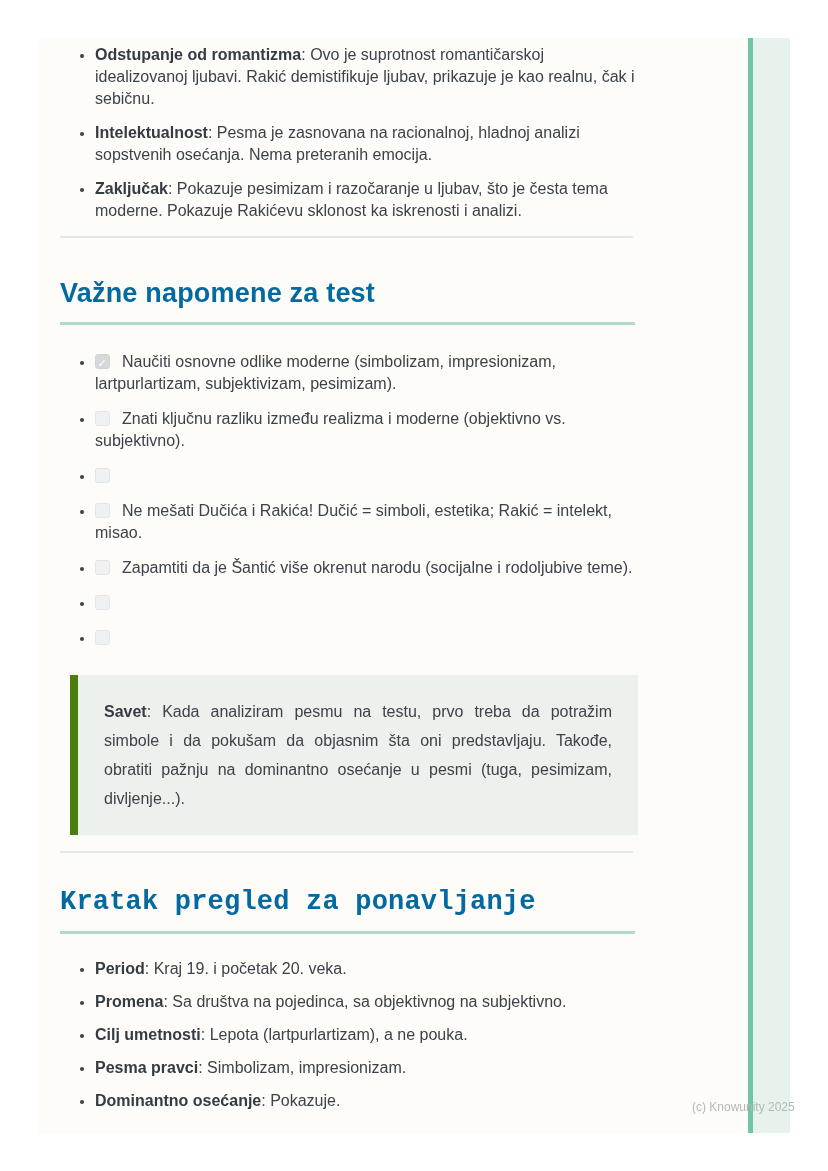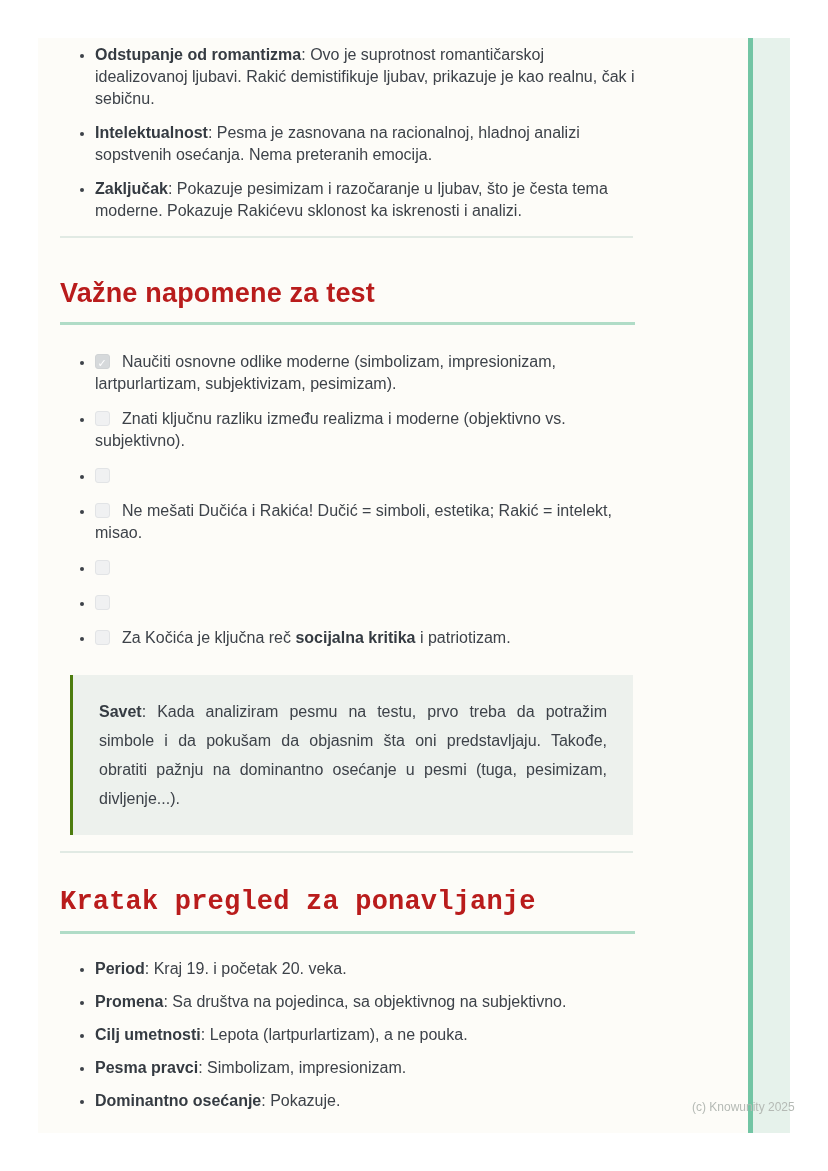--- a/index.html
+++ b/index.html
@@ -16,38 +16,38 @@
   .edge-line{position:absolute;right:37px;top:0;width:5px;height:100%;background:#72c5a4;}
   .content{position:absolute;left:22px;top:0;width:575px;}
   ul{margin:0;padding:0 0 0 35px;list-style:disc;}
   li{font-size:16px;line-height:22px;margin-bottom:12px;}
   li::marker{color:#3d4249;font-size:14px;}
   b{font-weight:700;color:#353b42;}
   ul.analysis{padding-top:6px;}
   hr.divider{border:none;border-top:2px solid #e1eae4;margin:14px 0 0 0;width:573px;}
   h2{
     margin:40px 0 0 0;font-size:27px;line-height:31px;font-weight:700;
-    color:#b91c1c;padding-bottom:13px;border-bottom:3px solid #b0dcc7;width:575px;
+    color:#0369a1;padding-bottom:13px;border-bottom:3px solid #b0dcc7;width:575px;
     letter-spacing:.2px;
   }
   ul.checklist{margin-top:26px;}
   ul.checklist li{margin-bottom:13px;}
   .cb{
     display:inline-block;width:13px;height:13px;border-radius:3px;
     background:#f0f1f2;border:1px solid #e2e4e6;margin-right:12px;
     vertical-align:-2px;position:relative;
   }
   .cb.checked{background:#d6d9db;border-color:#d0d3d5;}
   .cb.checked::after{
     content:"\2713";position:absolute;left:1.5px;top:-3px;
     color:#ffffff;font-size:11px;font-weight:700;
   }
   .tip{
     margin:26px 0 0 10px;width:508px;
-    background:#edf1ed;border-left:3px solid #4d7c0f;
+    background:#edf1ed;border-left:8px solid #4d7c0f;
     padding:22px 26px;
   }
   .tip p{margin:0;font-size:16px;line-height:29px;text-align:justify;}
   hr.divider2{border:none;border-top:2px solid #e1eae4;margin:16px 0 0 0;width:573px;}
   h2.second{margin-top:34px;font-family:Liberation Mono, monospace;}
   ul.summary{margin-top:24px;}
   ul.summary li{margin-bottom:11px;}
   .watermark{
     position:absolute;left:692px;top:1100px;z-index:5;
     font-size:12px;color:#b5bab5;white-space:nowrap;
@@ -70,23 +70,23 @@
 
     <hr class="divider">
 
     <h2>Važne napomene za test</h2>
 
     <ul class="checklist">
       <li><span class="cb checked"></span><span><span>Naučiti osnovne odlike moderne (simbolizam, impresionizam, lartpurlartizam, subjektivizam, pesimizam).</span><b></b><span></span></span></li>
       <li><span class="cb"></span><span><span>Znati ključnu razliku između realizma i moderne (objektivno vs. subjektivno).</span><b></b><span></span></span></li>
       <li><span class="cb"></span></li>
       <li><span class="cb"></span><span><span>Ne mešati Dučića i Rakića! Dučić = simboli, estetika; Rakić = intelekt, misao.</span><b></b><span></span></span></li>
+      <li><span class="cb"></span><span><span>Zapamtiti da je Šantić više okrenut narodu (socijalne i rodoljubive teme).</span><b></b><span></span></span></li>
       <li><span class="cb"></span></li>
       <li><span class="cb"></span></li>
-      <li><span class="cb"></span><span><span>Za Kočića je ključna reč </span><b>socijalna kritika</b><span> i patriotizam.</span></span></li>
     </ul>
 
     <div class="tip">
       <p><b>Savet</b><span>: Kada analiziram pesmu na testu, prvo treba da potražim simbole i da pokušam da objasnim šta oni predstavljaju. Takođe, obratiti pažnju na dominantno osećanje u pesmi (tuga, pesimizam, divljenje...).</span></p>
     </div>
 
     <hr class="divider2">
 
     <h2 class="second">Kratak pregled za ponavljanje</h2>
 

